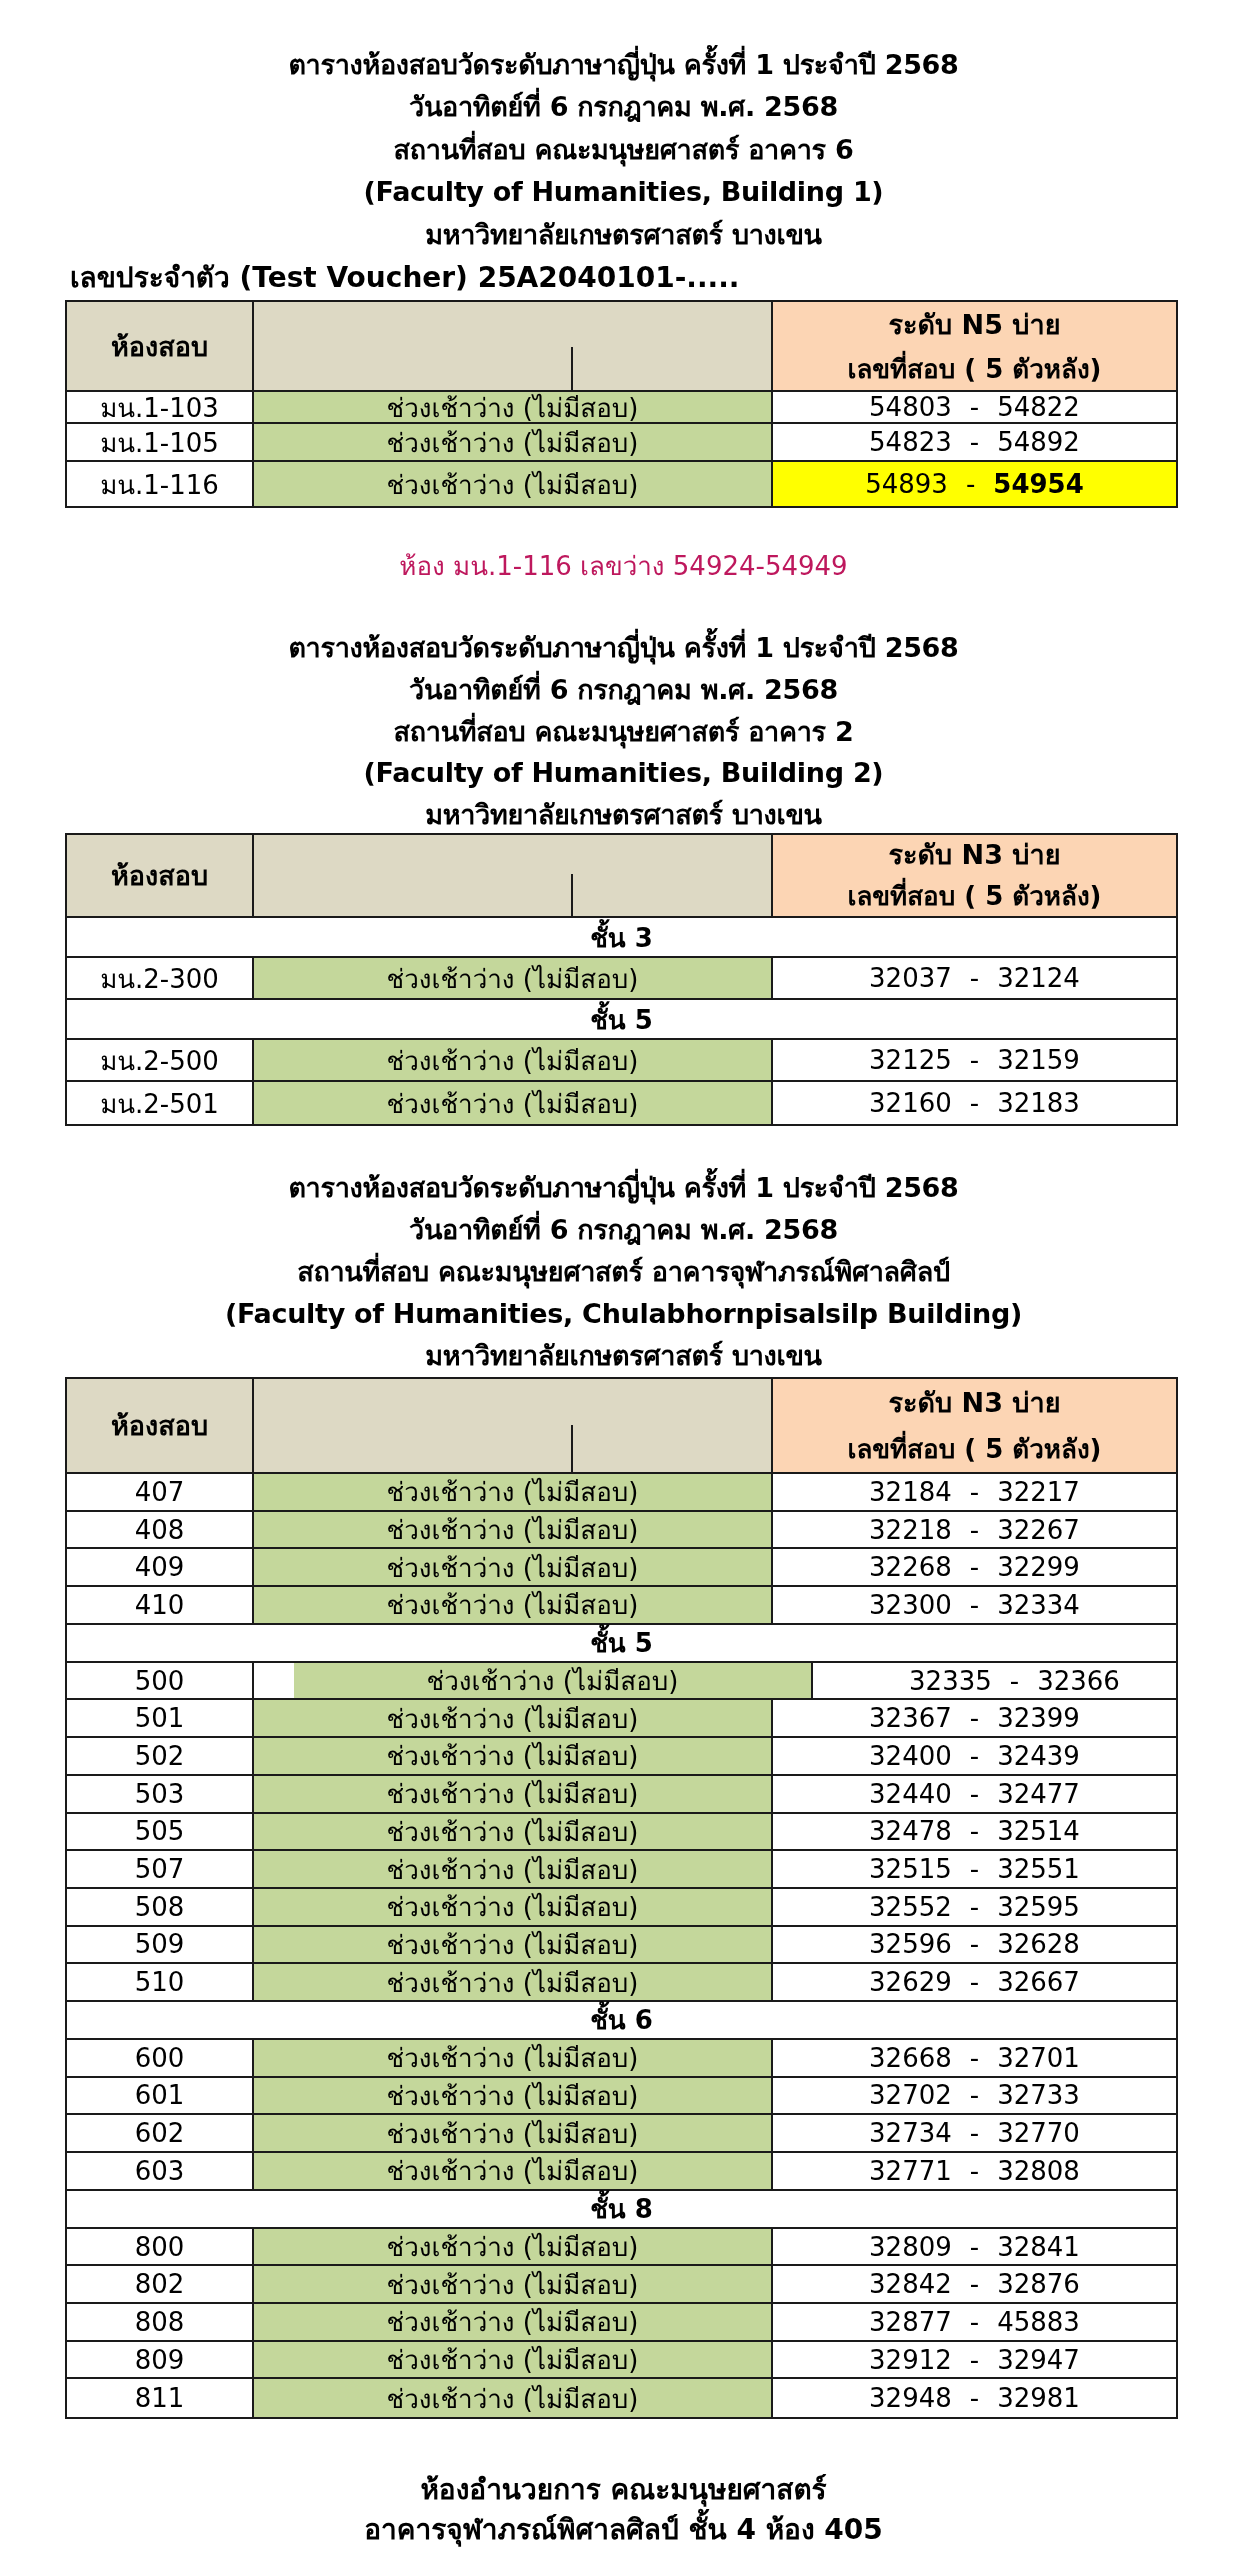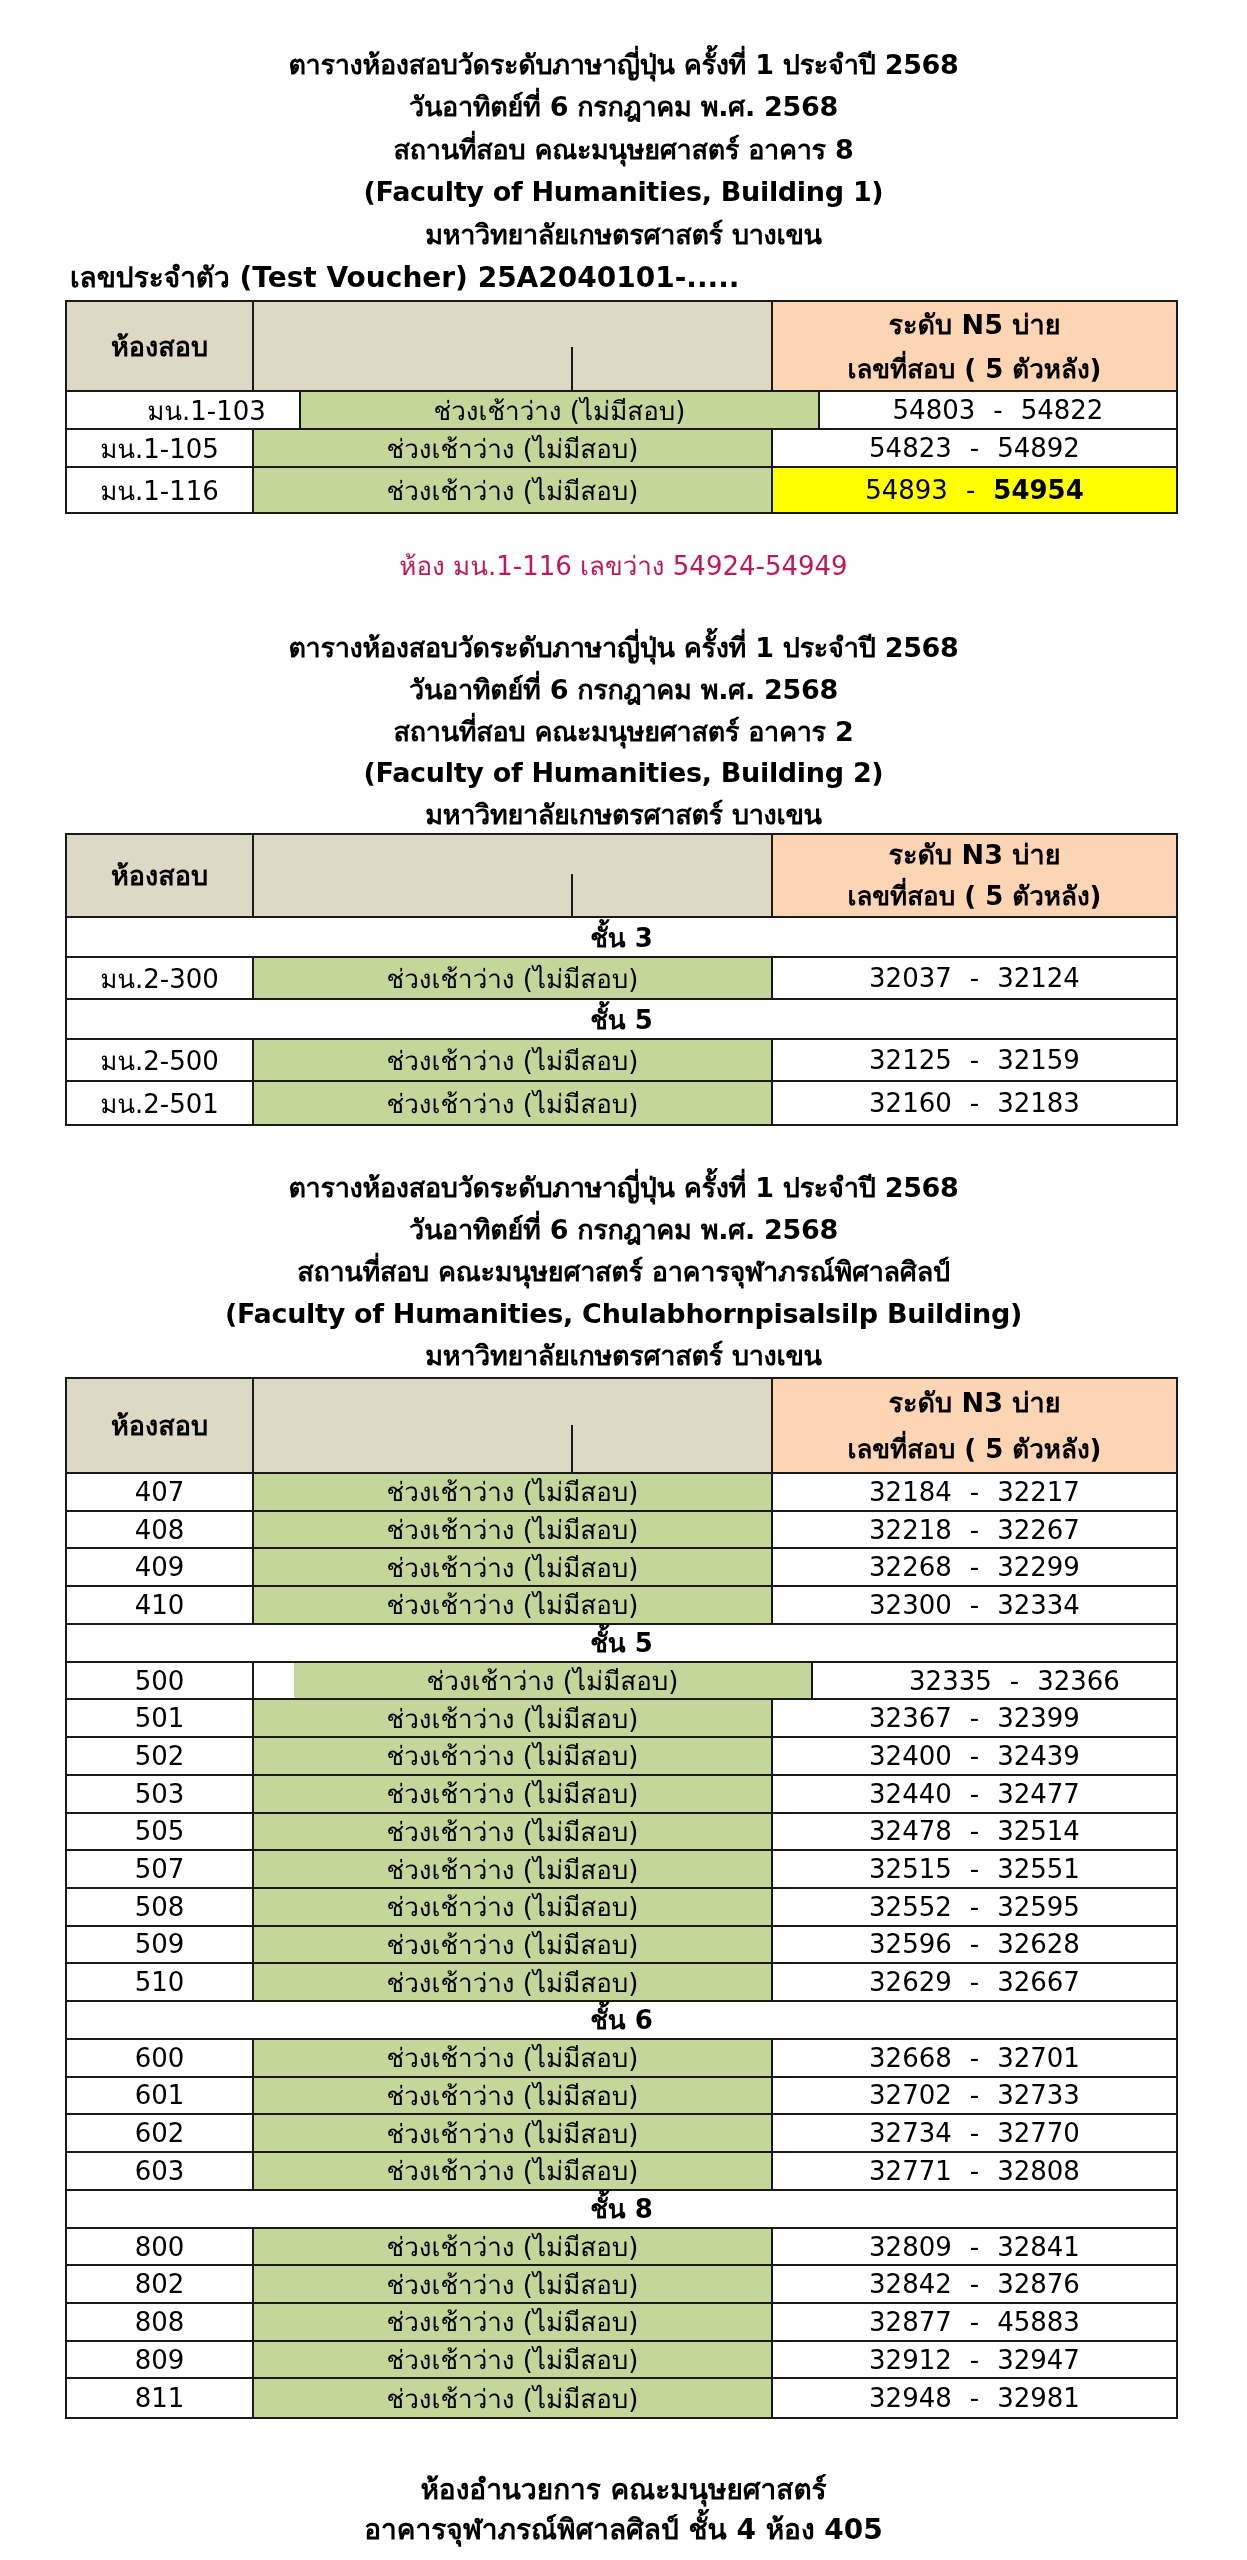--- a/index.html
+++ b/index.html
@@ -76,35 +76,35 @@
     position: absolute; left: 0; width: 1247px; text-align: center;
     font-weight: bold; font-size: 28px; line-height: 40px; white-space: nowrap;
   }
 </style>
 </head>
 <body>
 
 <div>
   <div class="title-line" style="top:44px">ตารางห้องสอบวัดระดับภาษาญี่ปุ่น ครั้งที่ 1 ประจำปี 2568</div>
   <div class="title-line" style="top:86px">วันอาทิตย์ที่ 6 กรกฎาคม พ.ศ. 2568</div>
-  <div class="title-line" style="top:129px">สถานที่สอบ คณะมนุษยศาสตร์ อาคาร 8</div>
+  <div class="title-line" style="top:129px">สถานที่สอบ คณะมนุษยศาสตร์ อาคาร 6</div>
   <div class="title-line" style="top:171px">(Faculty of Humanities, Building 1)</div>
   <div class="title-line" style="top:214px">มหาวิทยาลัยเกษตรศาสตร์ บางเขน</div>
   <div class="voucher" style="top:257px">เลขประจำตัว (Test Voucher) 25A2040101-.....</div>
 
   <div class="tbl" style="top:300px">
       <div class="hdr" style="height: 90px;">
         <div class="room-h">ห้องสอบ</div>
         <div class="mid-top" style="height: 47px;"></div>
         <div class="mid-b1" style="height: 43px;"></div>
         <div class="mid-b2" style="height: 43px;"></div>
         <div class="lvl" style="height: 47px;">ระดับ N5 บ่าย</div>
         <div class="sub" style="height: 43px;">เลขที่สอบ ( 5 ตัวหลัง)</div>
       </div>
-      <div class="row" style="height: 38px; padding-left: 47px;">
+      <div class="row" style="height: 32px;">
         <div class="cell c-room">มน.1-103</div>
         <div class="cell c-slot">ช่วงเช้าว่าง (ไม่มีสอบ)</div>
         <div class="cell c-num">
           <span class="num-from">54803</span>
           <span class="dash">-</span>
           <span class="num-to">54822</span>
         </div>
       </div>
       <div class="row" style="height: 38px;">
         <div class="cell c-room">มน.1-105</div>

